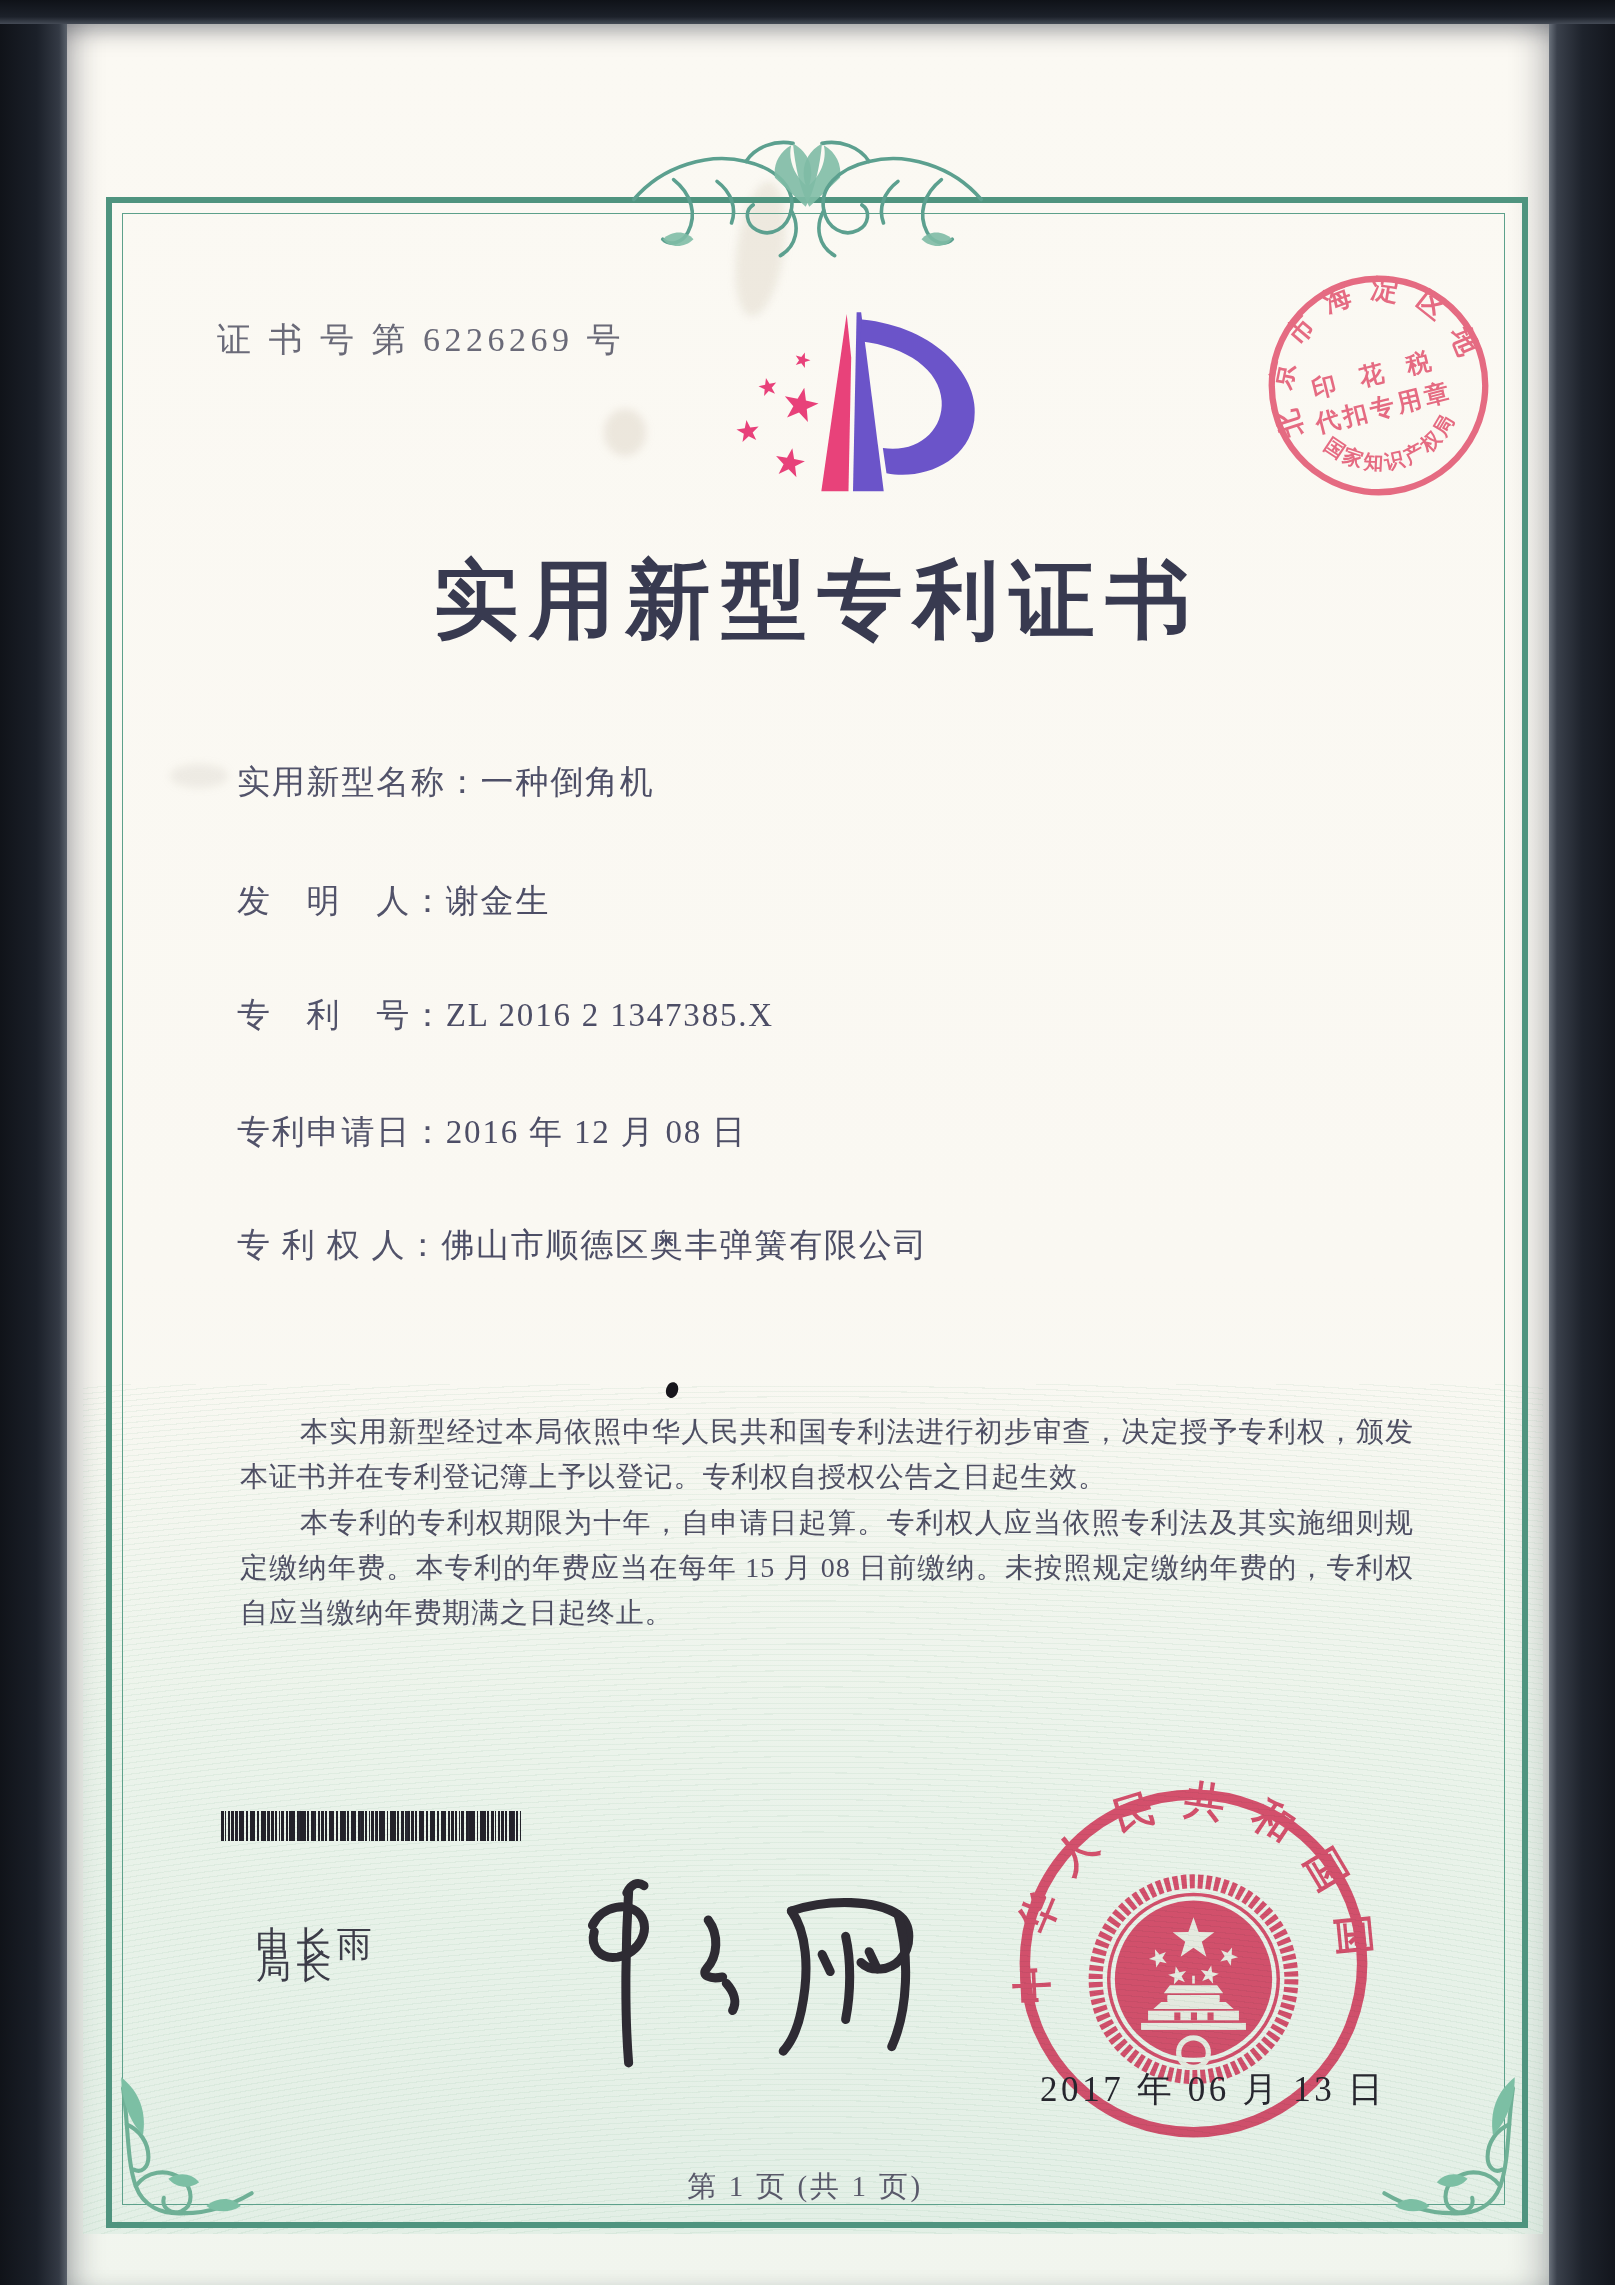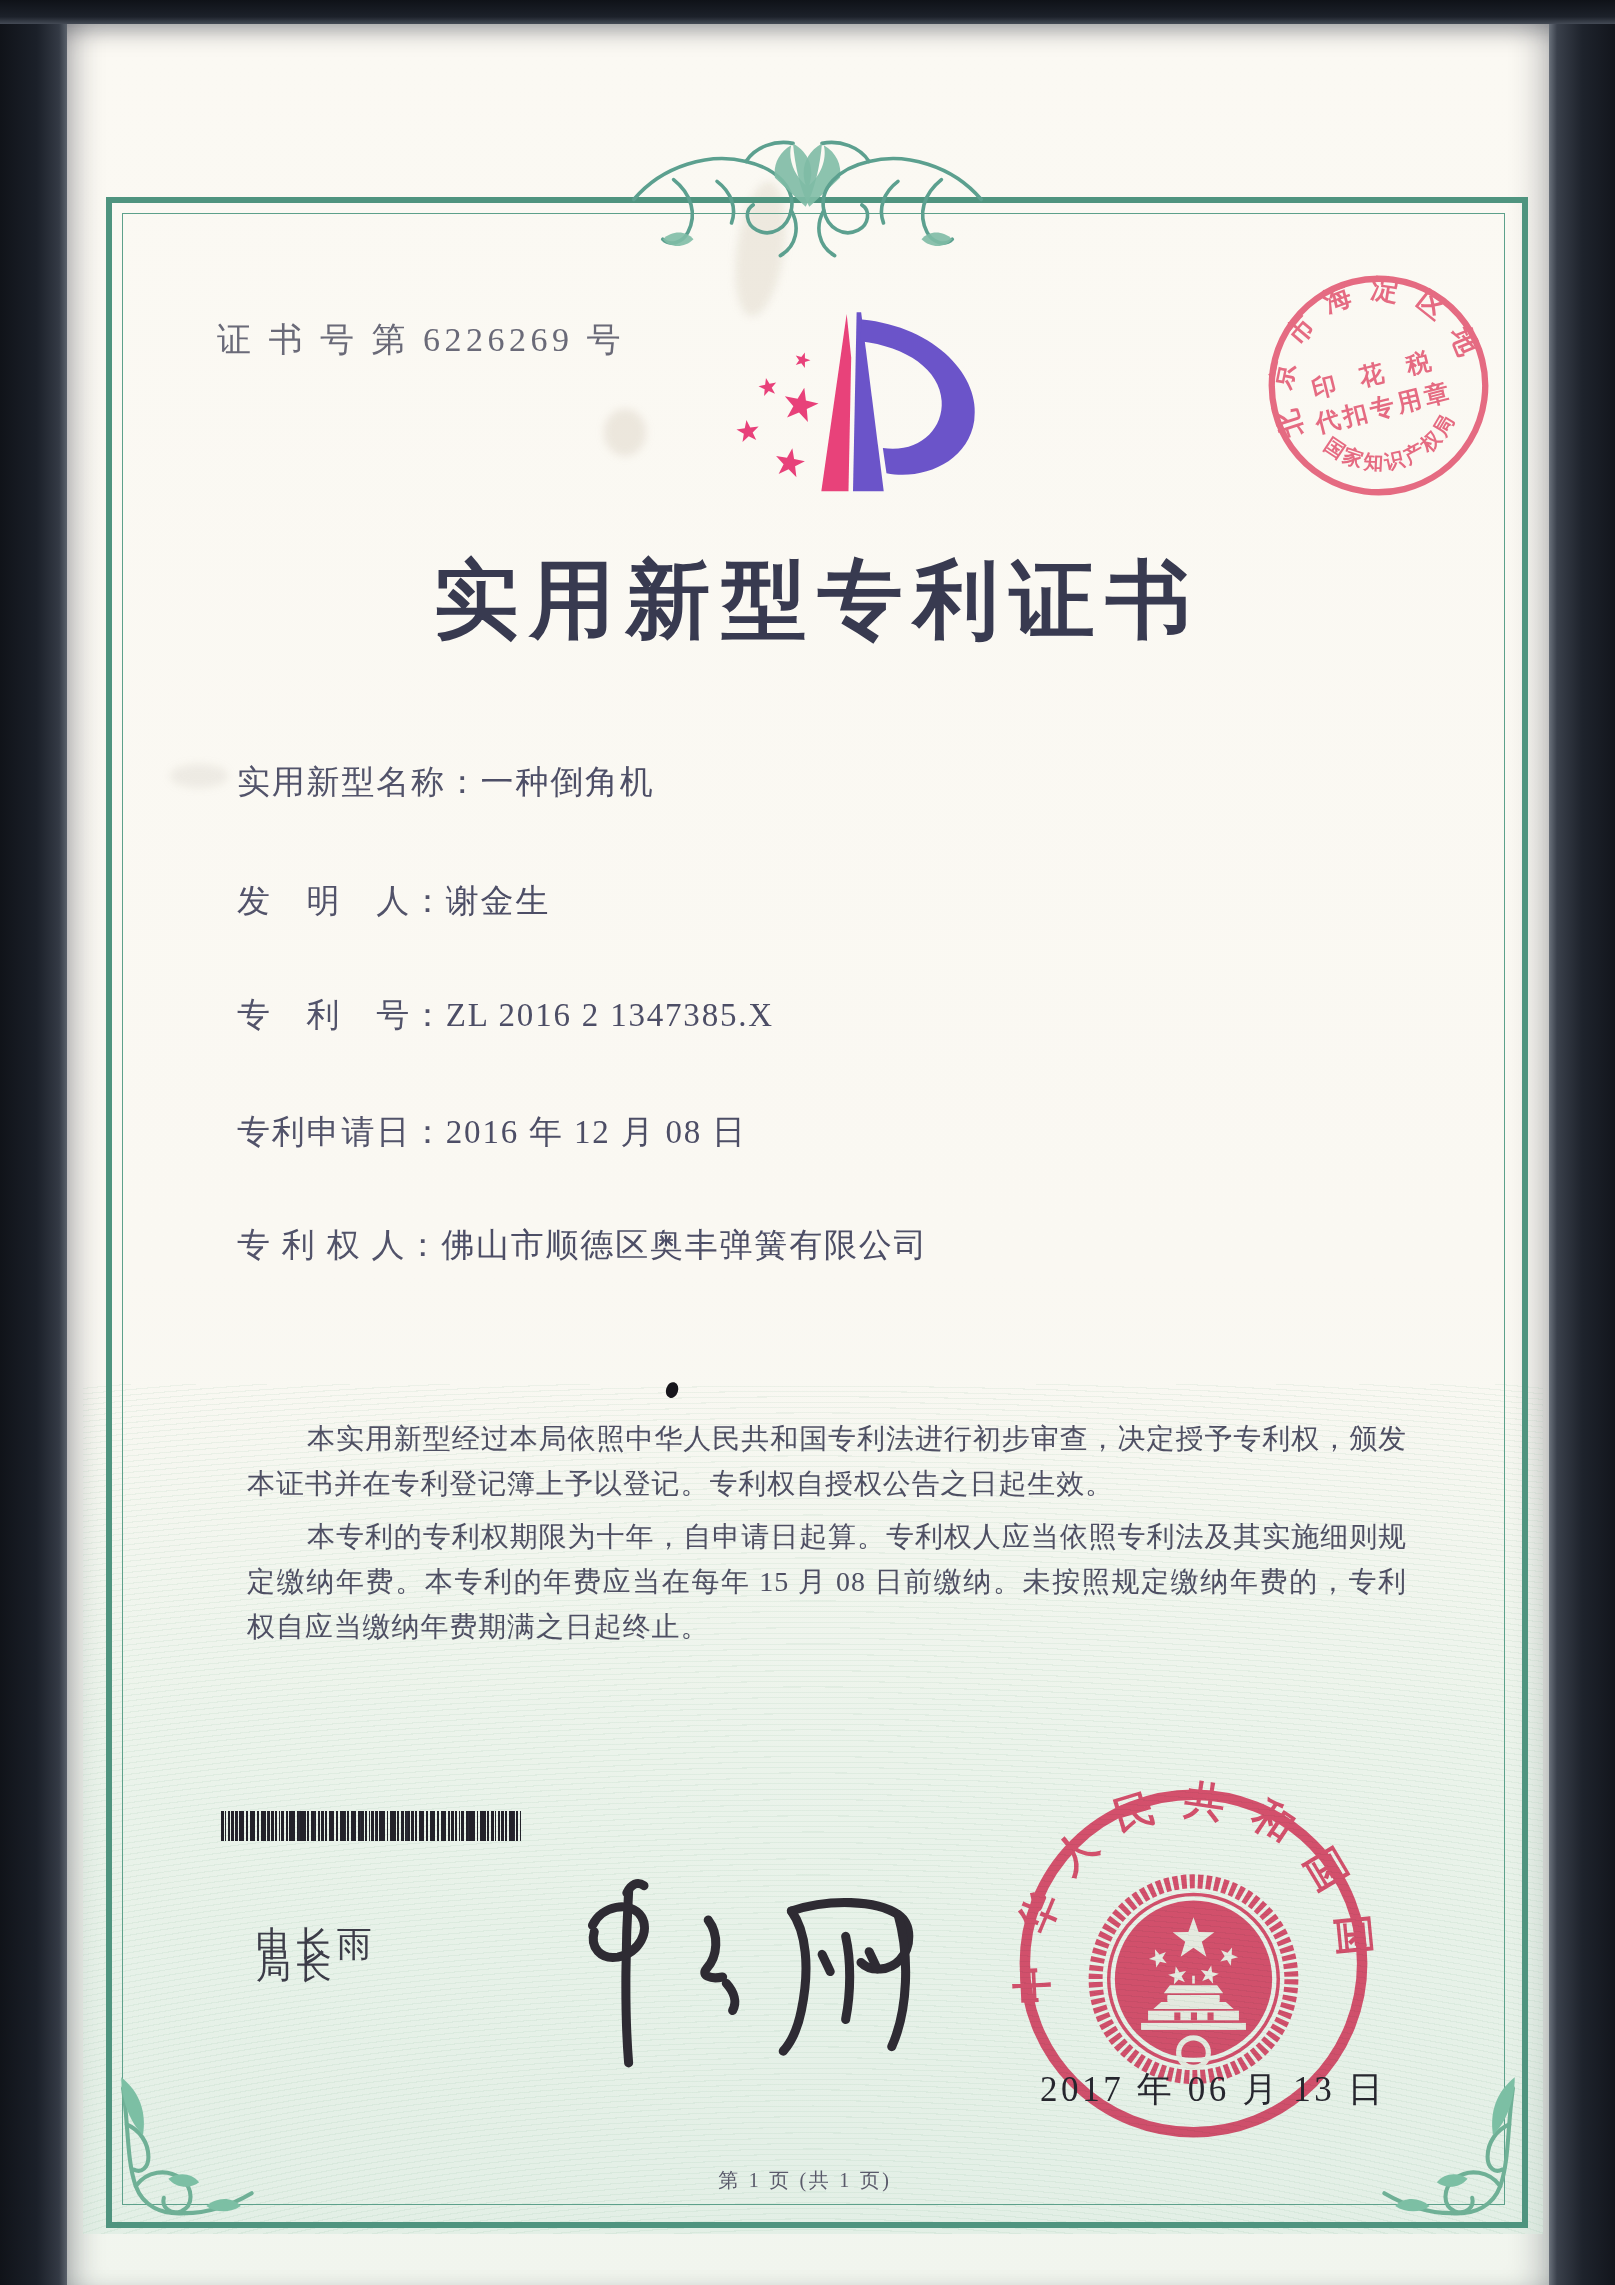--- a/index.html
+++ b/index.html
@@ -31,37 +31,37 @@
   .orn{position:absolute;}
   
   .cert-no{position:absolute;left:217px;top:317px;font-size:34px;letter-spacing:4.5px;color:#6a6a78;}
   .title{position:absolute;left:109px;top:543px;width:1417px;text-align:center;
     font-size:85px;font-weight:bold;letter-spacing:11px;color:#383a50;}
   .field{position:absolute;left:237px;font-size:33px;letter-spacing:1.8px;color:#52536a;white-space:nowrap;}
   .f1{top:760px}.f2{top:879px}.f3{top:993px}.f4{top:1110px}.f5{top:1223px}.f6{top:1339px}
   .field .val{color:#4d4e66;}
   .body-text{position:absolute;left:239px;top:1408px;width:1176px;font-size:28px;
     line-height:45px;letter-spacing:0.9px;color:#4e4f63;text-align:justify;}
-  .body-text p{margin:8px;text-indent:60px;}
+  .body-text p{margin:1px;text-indent:60px;}
   .barcode{position:absolute;left:221px;top:1811px;width:300px;height:30px;
     background:
       repeating-linear-gradient(90deg,#23222a 0 1.8px,rgba(0,0,0,0) 1.8px 3.6px),
       repeating-linear-gradient(90deg,#23222a 0 2.7px,rgba(0,0,0,0) 2.7px 10px),
       repeating-linear-gradient(90deg,#2a2933 0 1.8px,rgba(0,0,0,0) 1.8px 15.4px);}
   .officer-title{position:absolute;left:256px;top:1943px;font-size:35px;letter-spacing:5.4px;color:#3c3c48;}
   .officer-name{position:absolute;left:256px;top:1921px;font-size:35px;letter-spacing:5.4px;color:#3c3c48;}
   .signature{position:absolute;left:493px;top:1873px;width:434px;height:208px;}
   .tax-stamp{position:absolute;left:1260px;top:267px;width:237px;height:237px;
     opacity:.92;mix-blend-mode:multiply;transform:rotate(-14deg);}
   .big-seal{position:absolute;left:1010px;top:1780px;width:367px;height:367px;
     opacity:.93;mix-blend-mode:multiply;}
   .seal-date{position:absolute;left:1040px;top:2066px;font-size:35px;letter-spacing:3.6px;
     color:#26262e;z-index:8;white-space:nowrap;}
   .page-footer{position:absolute;left:633px;top:2167px;width:344px;text-align:center;
-    font-size:20px;letter-spacing:2.7px;color:#59596a;}
+    font-size:29px;letter-spacing:2.7px;color:#59596a;}
   
   .stain{position:absolute;border-radius:50%;filter:blur(4.5px);}
   .stain1{left:737px;top:181px;width:47px;height:136px;background:rgba(168,148,118,.16);transform:rotate(8deg);}
   .stain2{left:604px;top:409px;width:42px;height:47px;background:rgba(172,152,122,.18);}
   .stain3{left:170px;top:764px;width:58px;height:23.5px;background:rgba(152,142,125,.12);}
   .ink-dot{position:absolute;left:666px;top:1382px;width:11.8px;height:16.3px;background:#17161c;
     border-radius:50%;transform:rotate(18deg);}
 </style>
 </head>
 <body>

